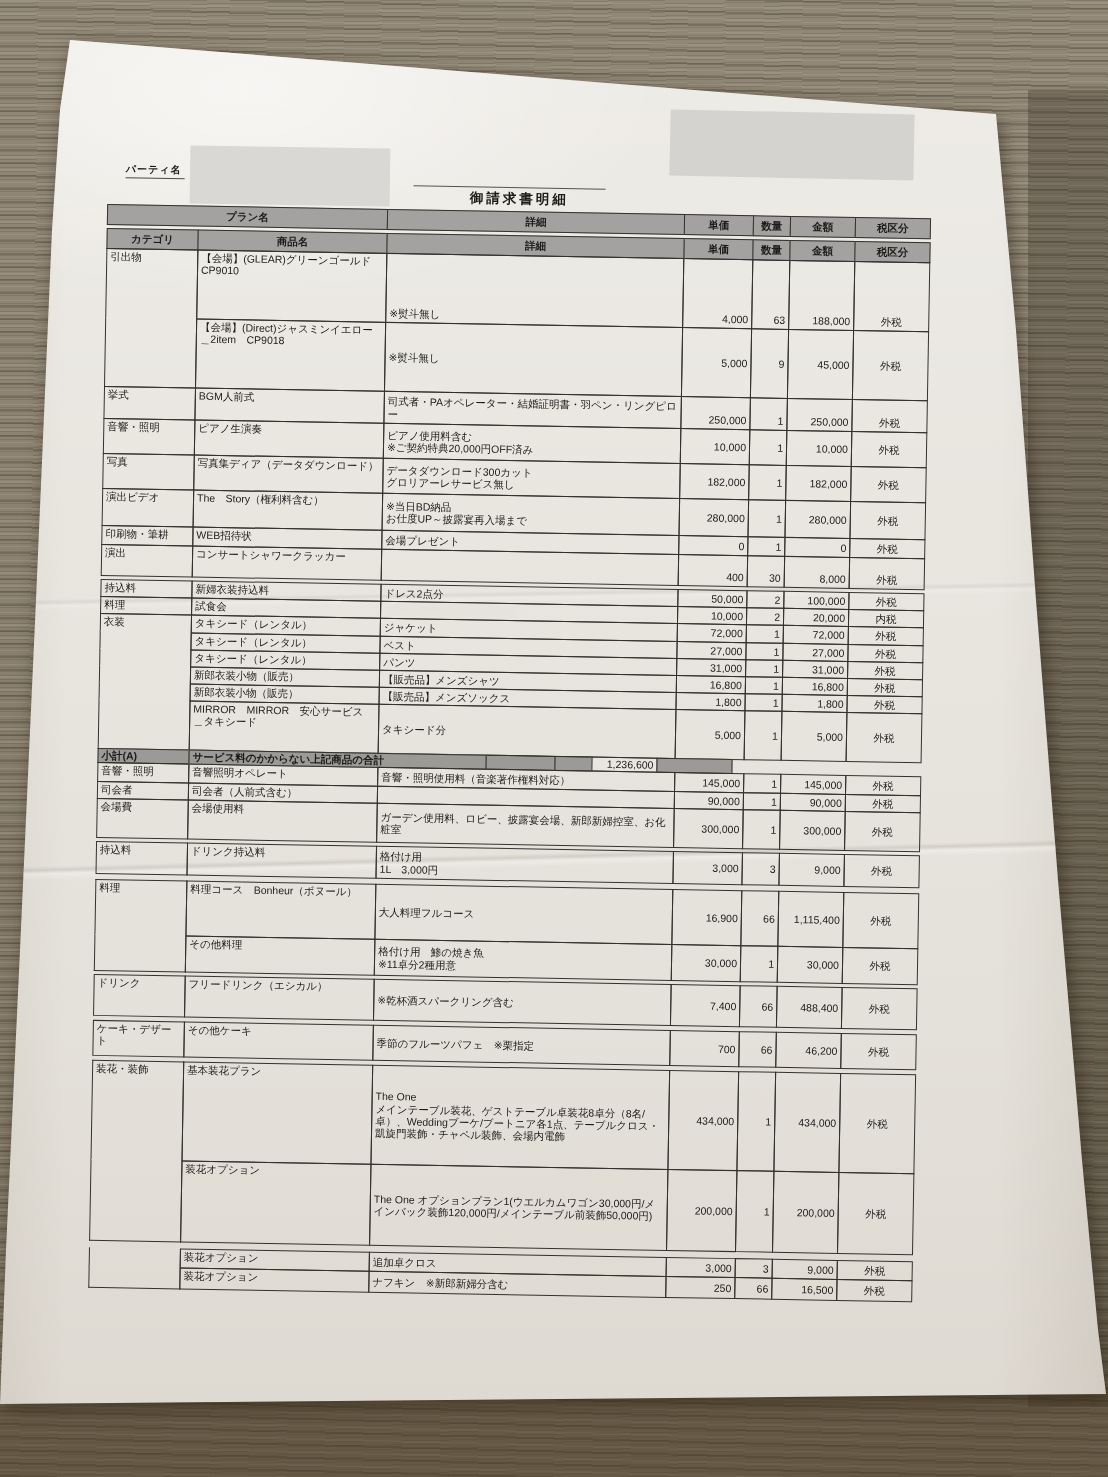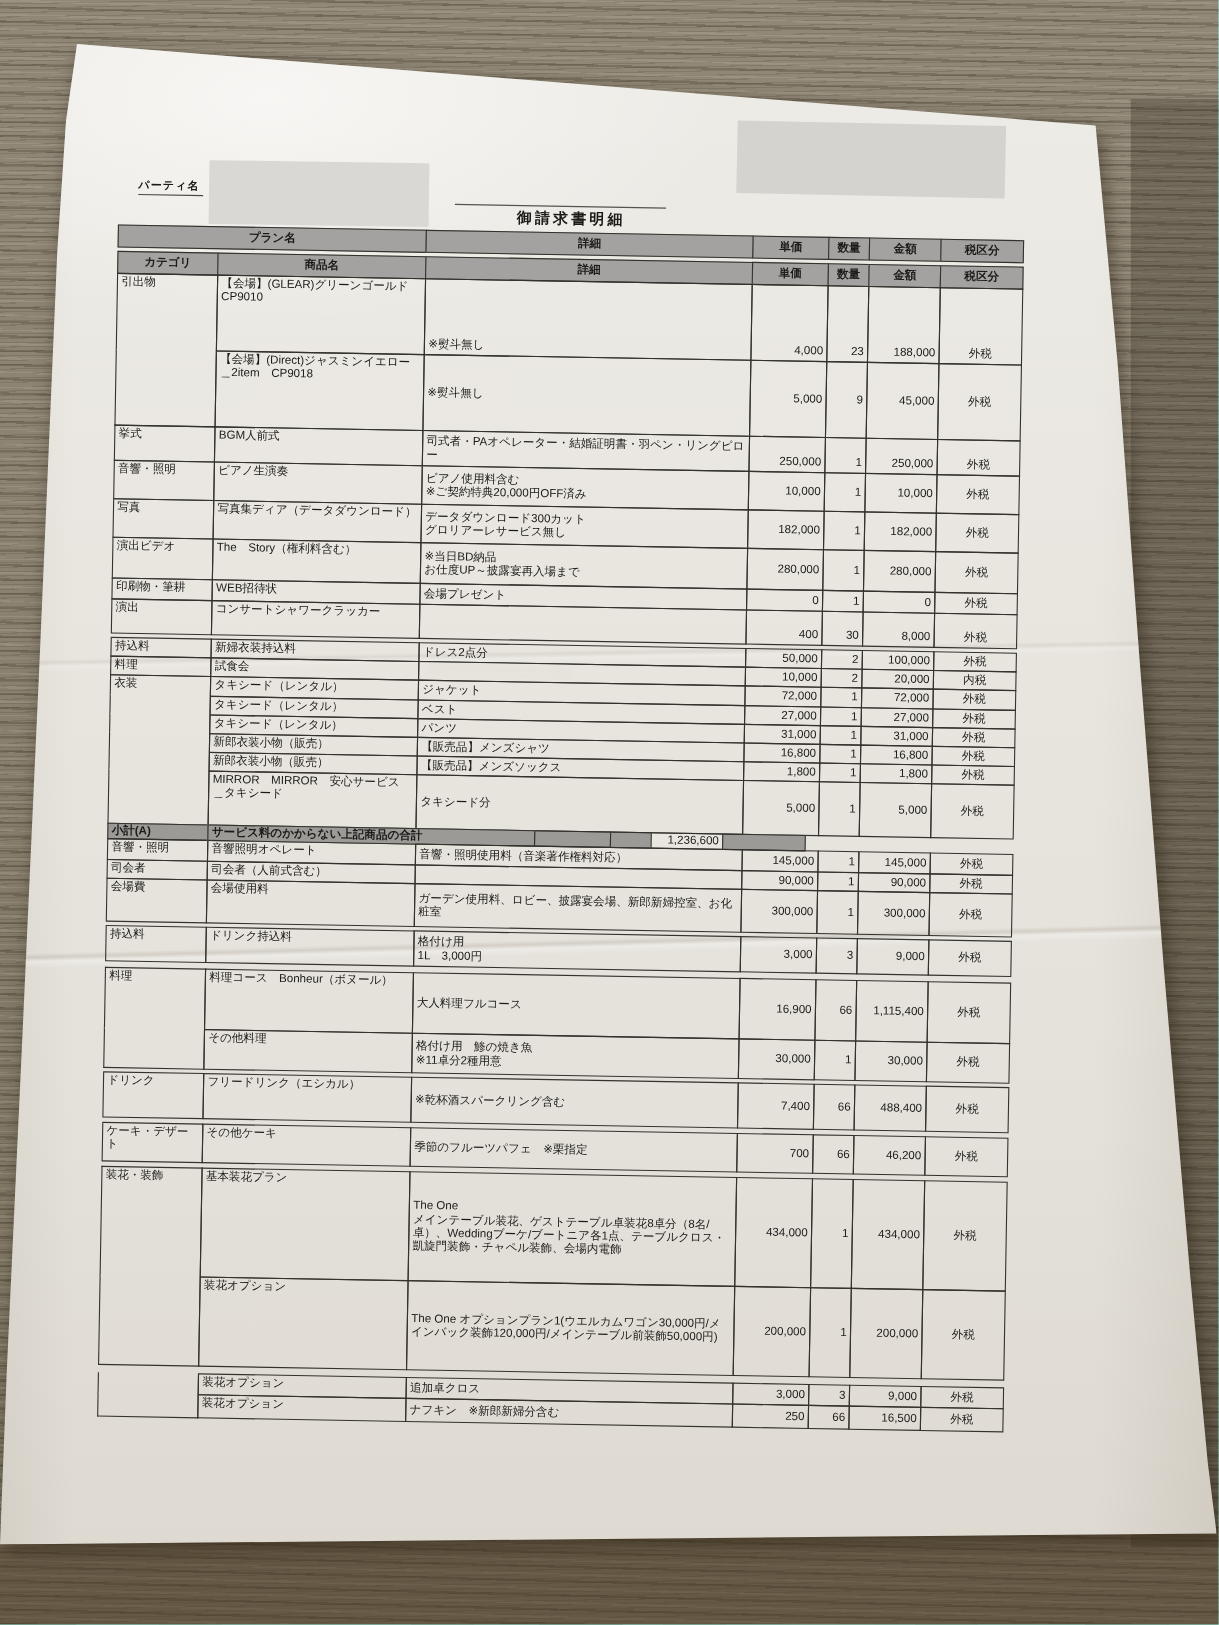--- a/index.html
+++ b/index.html
@@ -1,18 +1,18 @@
 <!DOCTYPE html>
 <html><head>
 <meta charset="utf-8">
 <style>
   html,body{margin:0;padding:0;}
   .stage{
     position:relative;width:1108px;height:1477px;overflow:hidden;
-    background:#5eead4;
+    background:#22c55e;
     font-family:"Liberation Sans","DejaVu Sans",sans-serif;
   }
   
   .wood{position:absolute;inset:0;
     background:
       repeating-linear-gradient(1.5deg, rgba(35,28,18,.22) 0 2px, rgba(0,0,0,0) 2px 6px, rgba(250,245,230,.10) 6px 8px, rgba(0,0,0,0) 8px 13px),
       repeating-linear-gradient(-1deg, rgba(50,42,30,.15) 0 1px, rgba(0,0,0,0) 1px 4px),
       linear-gradient(180deg,#918877 0%,#8a8170 40%,#837a68 60%,#7b7260 100%);
   }
   .wood::before{content:"";position:absolute;top:90px;right:0;width:80px;bottom:70px;background:rgba(40,32,20,.28);}
@@ -101,21 +101,21 @@
             <div class="ln">【会場】(GLEAR)グリーンゴールド</div>
             <div class="ln">CP9010</div>
           </div>
           <div class="cell c-det va-b">
             <div class="ln">※熨斗無し</div>
           </div>
           <div class="cell c-unit num va-b">
             <div class="ln">4,000</div>
           </div>
           <div class="cell c-qty num va-b">
-            <div class="ln">23</div>
+            <div class="ln">63</div>
           </div>
           <div class="cell c-amt num va-b">
             <div class="ln">188,000</div>
           </div>
           <div class="cell c-tax ctr va-b">
             <div class="ln">外税</div>
           </div>
         </div>
         <div class="row" style="height: 70px; margin-top: -1px;">
           <div class="cell c-cat va-t cont-t"></div>

